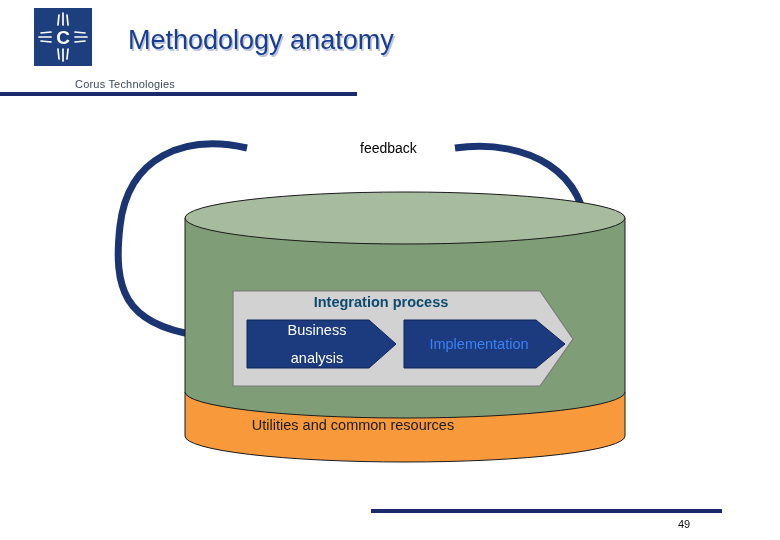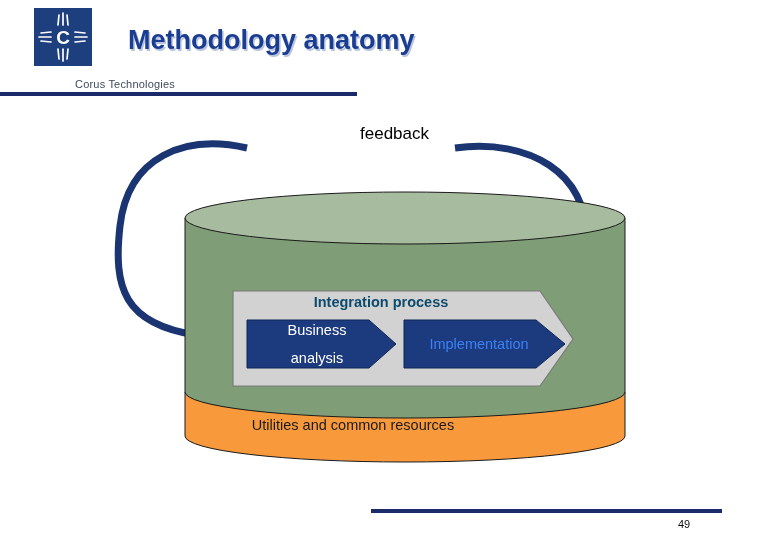--- a/index.html
+++ b/index.html
@@ -42,21 +42,21 @@
     white-space: nowrap;
     font-family: "Liberation Sans", sans-serif;
     margin-left: 47px;
   }
 
   #slide-title {
     position: absolute;
     left: 128px;
     top: 25px;
     font-size: 27px;
-    font-weight: bold;
+    font-weight: normal;
     color: #1a3d91;
     letter-spacing: 0px;
     text-shadow: 1.5px 1.5px 0 rgba(160,175,210,0.75);
     white-space: nowrap;
   }
 
   #header-rule {
     position: absolute;
     left: 0px;
     top: 92px;
@@ -89,22 +89,22 @@
     left: 0;
     top: 96px;
     width: 780px;
     height: 400px;
   }
   #diagram svg { display: block; }
 
   #feedback-label {
     position: absolute;
     left: 360px;
-    top: 124px;
-    font-size: 17px;
+    top: 140px;
+    font-size: 14px;
     color: #000000;
     white-space: nowrap;
   }
 
   #integration-label {
     position: absolute;
     left: 2px;
     top: 294px;
     width: 780px;
     text-align: center;

